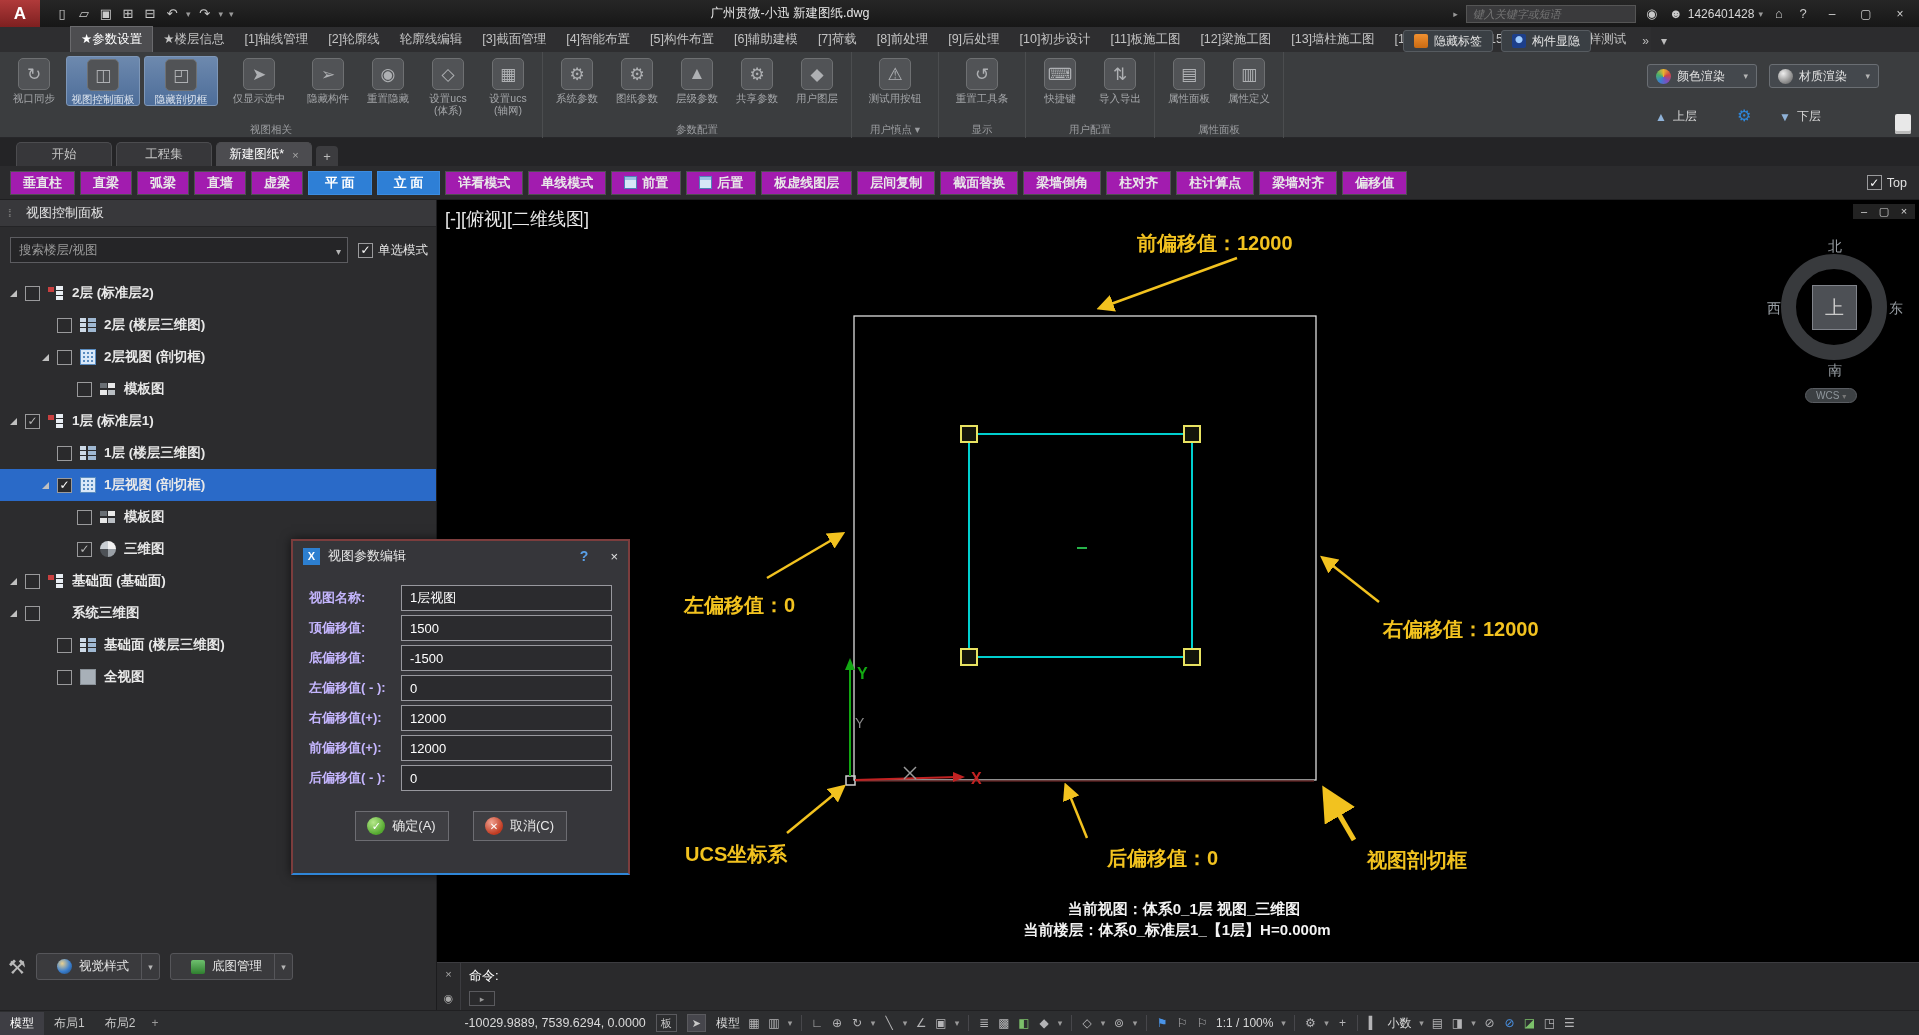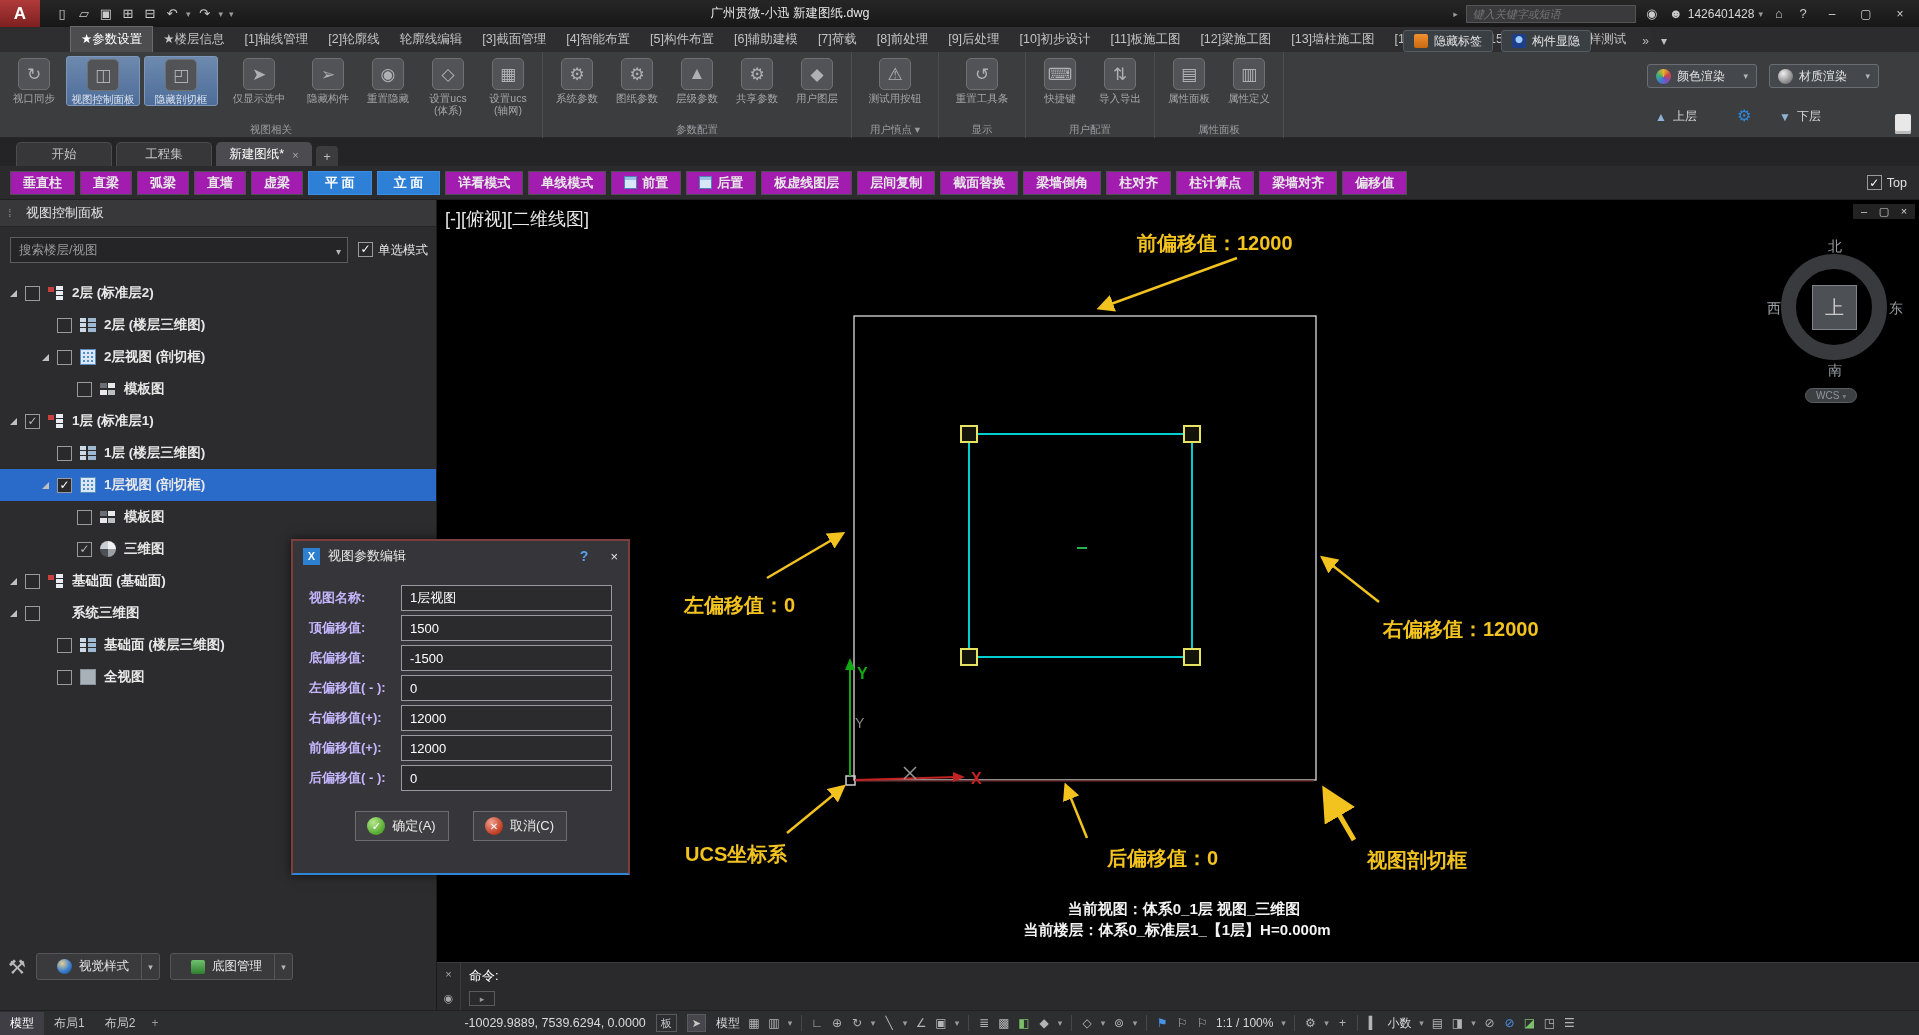--- a/index.html
+++ b/index.html
@@ -65,21 +65,21 @@
 
   
   .panel { position:absolute; left:0; top:200px; width:437px; height:810px; background:#2c2c2e; border-right:1px solid #1c1c1e; }
   .phead { height:27px; background:#38383b; border-bottom:1px solid #242426; display:flex; align-items:center; padding-left:26px; color:#e4e4e4; font-size:13px; position:relative; }
   .phead:before { content:"⁞⁞"; position:absolute; left:8px; color:#777; font-size:10px; letter-spacing:-2px; }
   .searchrow { display:flex; align-items:center; margin:10px 8px 0 10px; gap:10px; }
   .pcombo { position:relative; width:342px; }
   .pcombo input { width:100%; height:26px; background:#252527; border:1px solid #5c5c60; color:#cfcfcf; font-size:12.5px; padding:0 24px 0 8px; }
   .pcombo input::placeholder { color:#9a9a9a; }
   .pcombo .dd { position:absolute; right:7px; top:9px; color:#b5b5b5; font-size:10px; }
-  .smode { display:flex; align-items:flex-start; gap:5px; color:#e6e6e6; font-size:12.5px; white-space:nowrap; }
+  .smode { display:flex; align-items:center; gap:5px; color:#e6e6e6; font-size:12.5px; white-space:nowrap; }
   .cb { width:15px; height:15px; border:1px solid #9a9a9c; background:#2a2a2c; display:inline-flex; align-items:center; justify-content:center; color:#b8b8b8; font-size:12px; flex:none; }
   .cb.checked:after { content:"✓"; }
   .cb.wchecked:after { content:"✓"; color:#fff; }
 
   .tree { margin-top:14px; }
   .trow { height:32px; display:flex; align-items:center; gap:8px; padding-left:10px; color:#e8e8e8; font-size:13.5px; font-weight:600; position:relative; }
   .trow.lv1 { padding-left:42px; } .trow.lv2 { padding-left:62px; }
   .trow.sel { background:#2a6ac8; }
   .caret { width:0; height:0; border-left:7px solid transparent; border-bottom:7px solid #c0c0c0; flex:none; }
   .caret.none { border:none; width:7px; }

